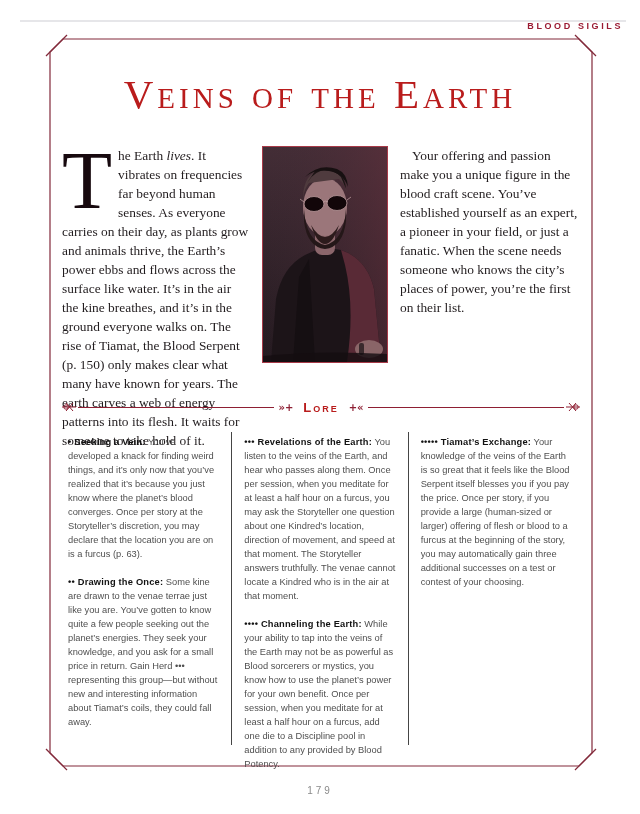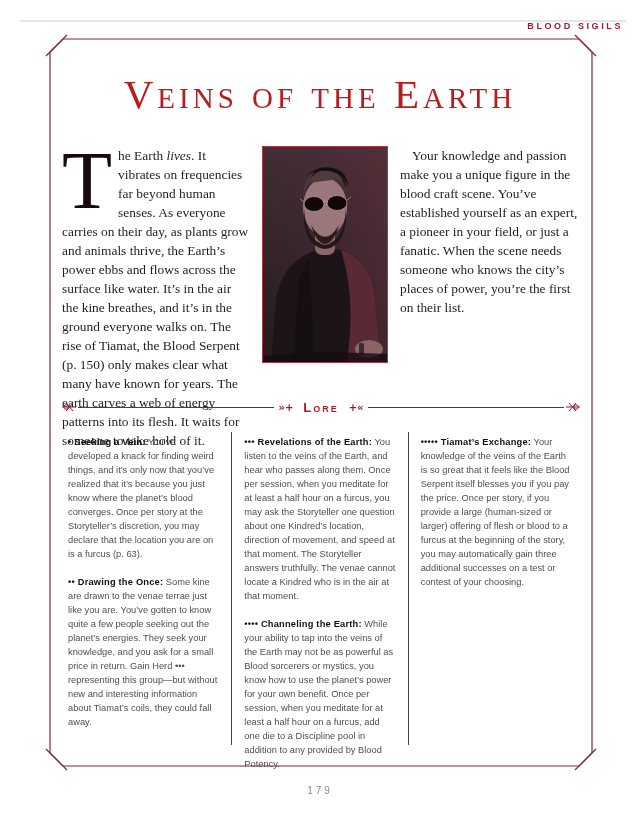--- a/index.html
+++ b/index.html
@@ -143,21 +143,21 @@
       <path d="M41 55 L37 52 M84 53 L88 50" stroke="#b9989a" stroke-width="0.8"></path>
 
       <ellipse cx="106" cy="202" rx="14" ry="9" fill="#8a6568"></ellipse>
       <rect x="96" y="196" width="5" height="12" rx="2" fill="#3a2a2d"></rect>
 
       <path d="M0 209 Q60 203 124 207 L124 215 L0 215 Z" fill="#140d10" opacity="0.8"></path>
     </svg>
   </div>
 
   <div class="intro-col intro-right">
-    <p>Your knowledge and passion make you a unique figure in the blood craft scene. You’ve established yourself as an expert, a pioneer in your field, or just a fanatic. When the scene needs someone who knows the city’s places of power, you’re the first on their list.</p>
+    <p>Your offering and passion make you a unique figure in the blood craft scene. You’ve established yourself as an expert, a pioneer in your field, or just a fanatic. When the scene needs someone who knows the city’s places of power, you’re the first on their list.</p>
   </div>
 </div>
 
 <div class="lore-divider">
   <svg class="div-end" width="14" height="12" viewBox="0 0 14 12">
     <line x1="0" y1="6" x2="14" y2="6" stroke="#8e1f33" stroke-width="1"></line>
     <line x1="4" y1="2" x2="11" y2="10" stroke="#8e1f33" stroke-width="1"></line>
     <line x1="4" y1="10" x2="11" y2="2" stroke="#8e1f33" stroke-width="1"></line>
     <circle cx="4" cy="6" r="2.2" fill="none" stroke="#8e1f33" stroke-width="1"></circle>
   </svg>

